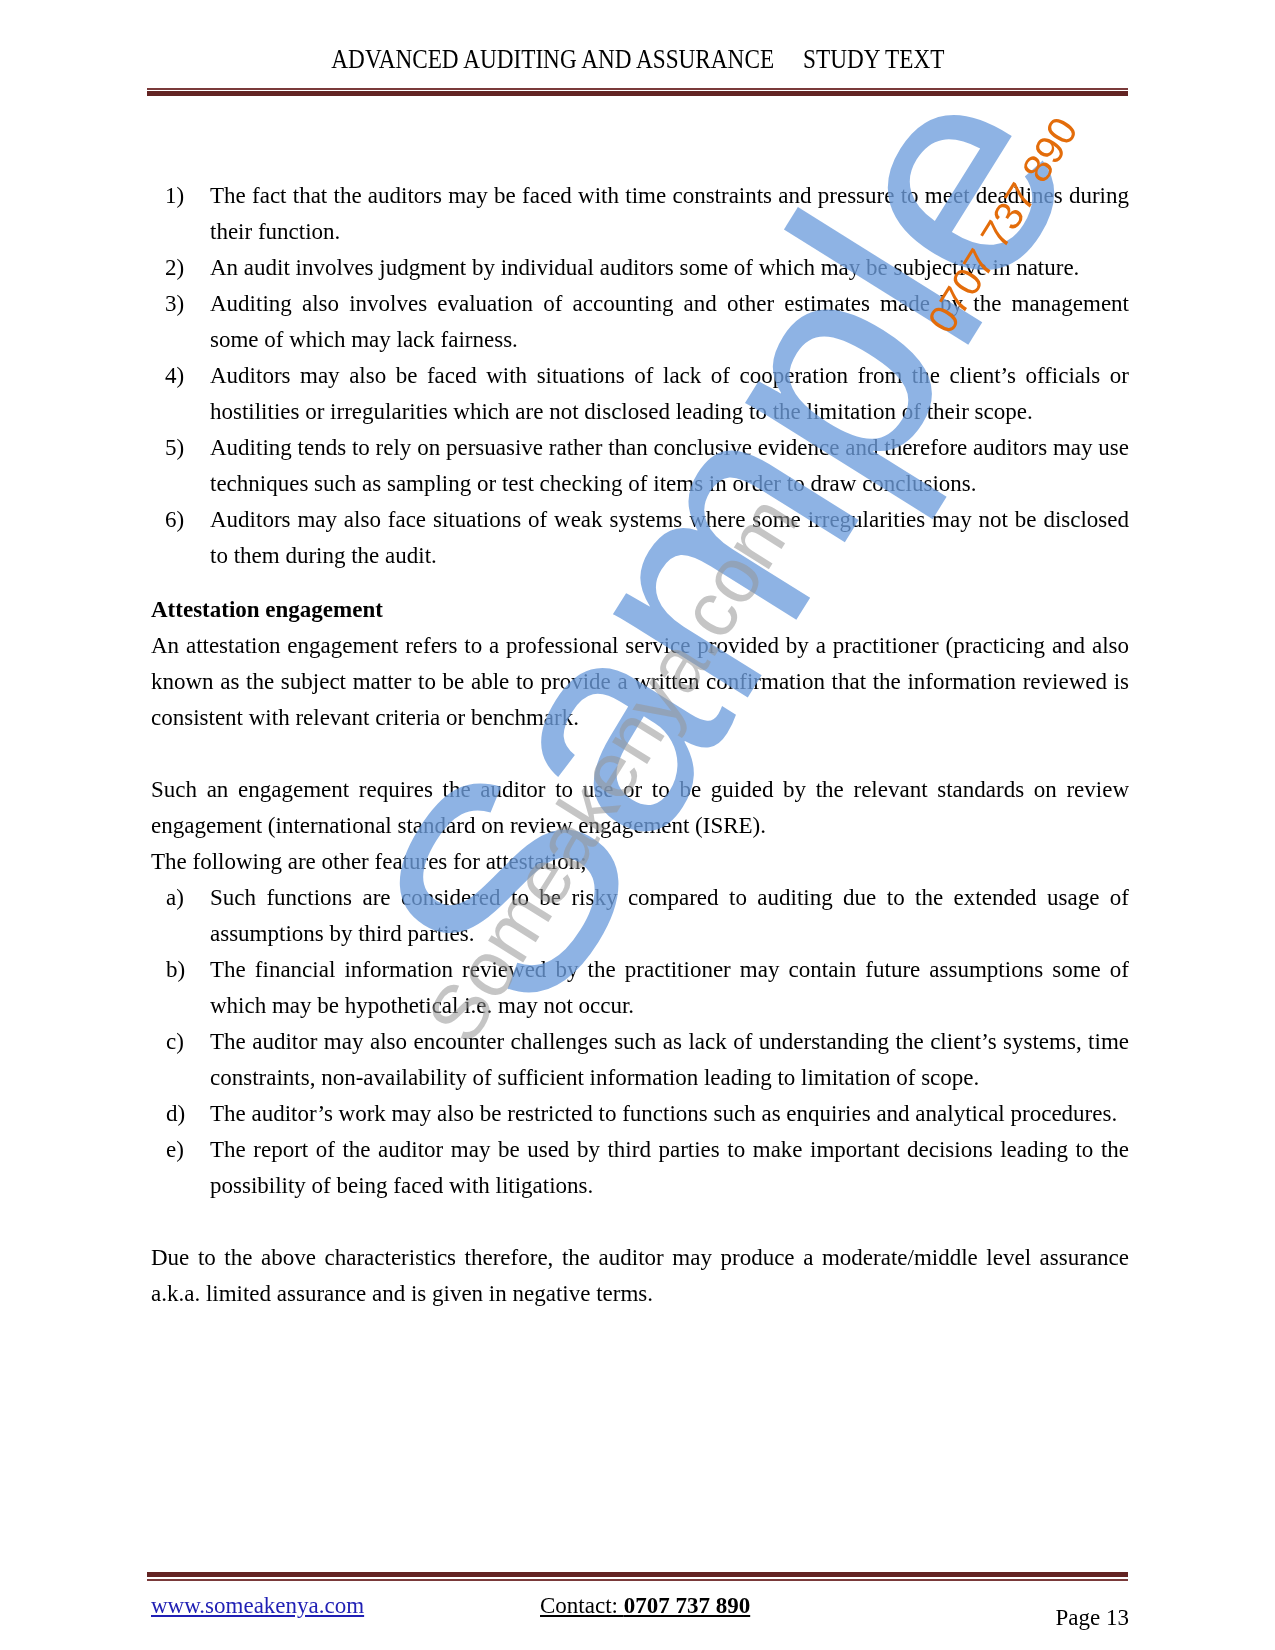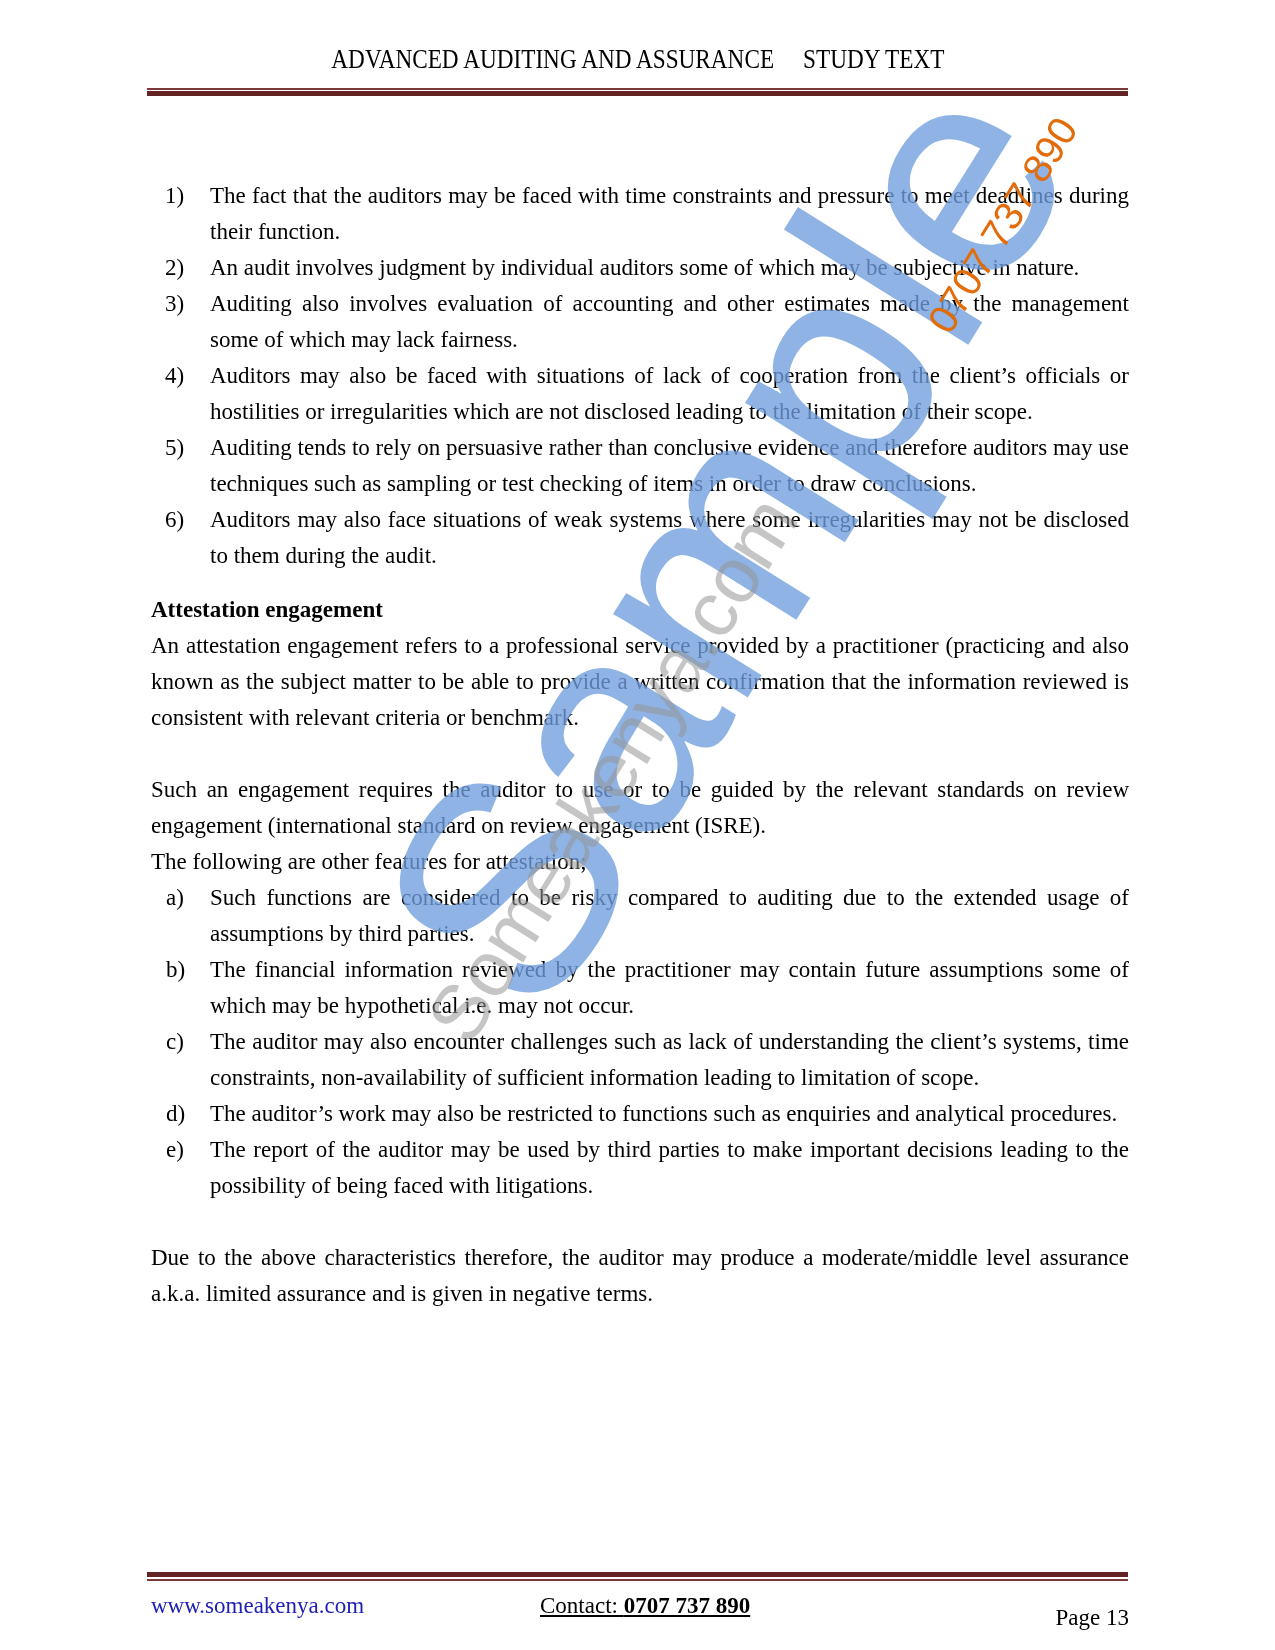--- a/index.html
+++ b/index.html
@@ -13,21 +13,21 @@
   .body { position: absolute; left: 151px; top: 178px; width: 978px; font-size: 23px; line-height: 36px; }
   .list { margin: 0; padding: 0; list-style: none; }
   .li { position: relative; padding-left: 59px; text-align: justify; }
   .li .num { position: absolute; left: 14px; top: 0; }
   .li.alpha .num { left: 15px; }
   .heading { font-weight: bold; margin-top: 18px; }
   .para { text-align: justify; }
   .gap { height: 36px; }
 
   .footer { position: absolute; left: 151px; width: 978px; top: 1593px; font-size: 23px; height: 30px; }
-  .footer .url { position: absolute; left: 0; color: #1f1fb4; }
+  .footer .url { position: absolute; left: 0; color: #1f1fb4; text-decoration: underline; }
   .footer .contact { position: absolute; left: 389px; text-decoration: underline; }
   .footer .contact b { font-weight: bold; }
   .footer .pg { position: absolute; right: 0; margin-top: 12px; }
 
   .wm-sample { position: absolute; left: 215px; top: 390px; font-family: "Liberation Sans", "DejaVu Sans", sans-serif; font-size: 300px; color: rgba(110,158,220,0.78); transform: rotate(-58deg); transform-origin: 50% 50%; white-space: nowrap; pointer-events: none; line-height: 1; }
   .wm-site { position: absolute; left: 300px; top: 730px; font-family: "Liberation Sans", "DejaVu Sans", sans-serif; font-size: 78px; color: rgba(150,150,150,0.55); transform: rotate(-58deg); transform-origin: 50% 50%; white-space: nowrap; pointer-events: none; line-height: 1; }
   .wm-phone { position: absolute; left: 880px; top: 205px; font-family: "Liberation Sans", "DejaVu Sans", sans-serif; font-size: 40px; color: #e36c0a; transform: rotate(-58deg); transform-origin: 50% 50%; white-space: nowrap; pointer-events: none; line-height: 1; }
 </style>
 </head>
 <body>

